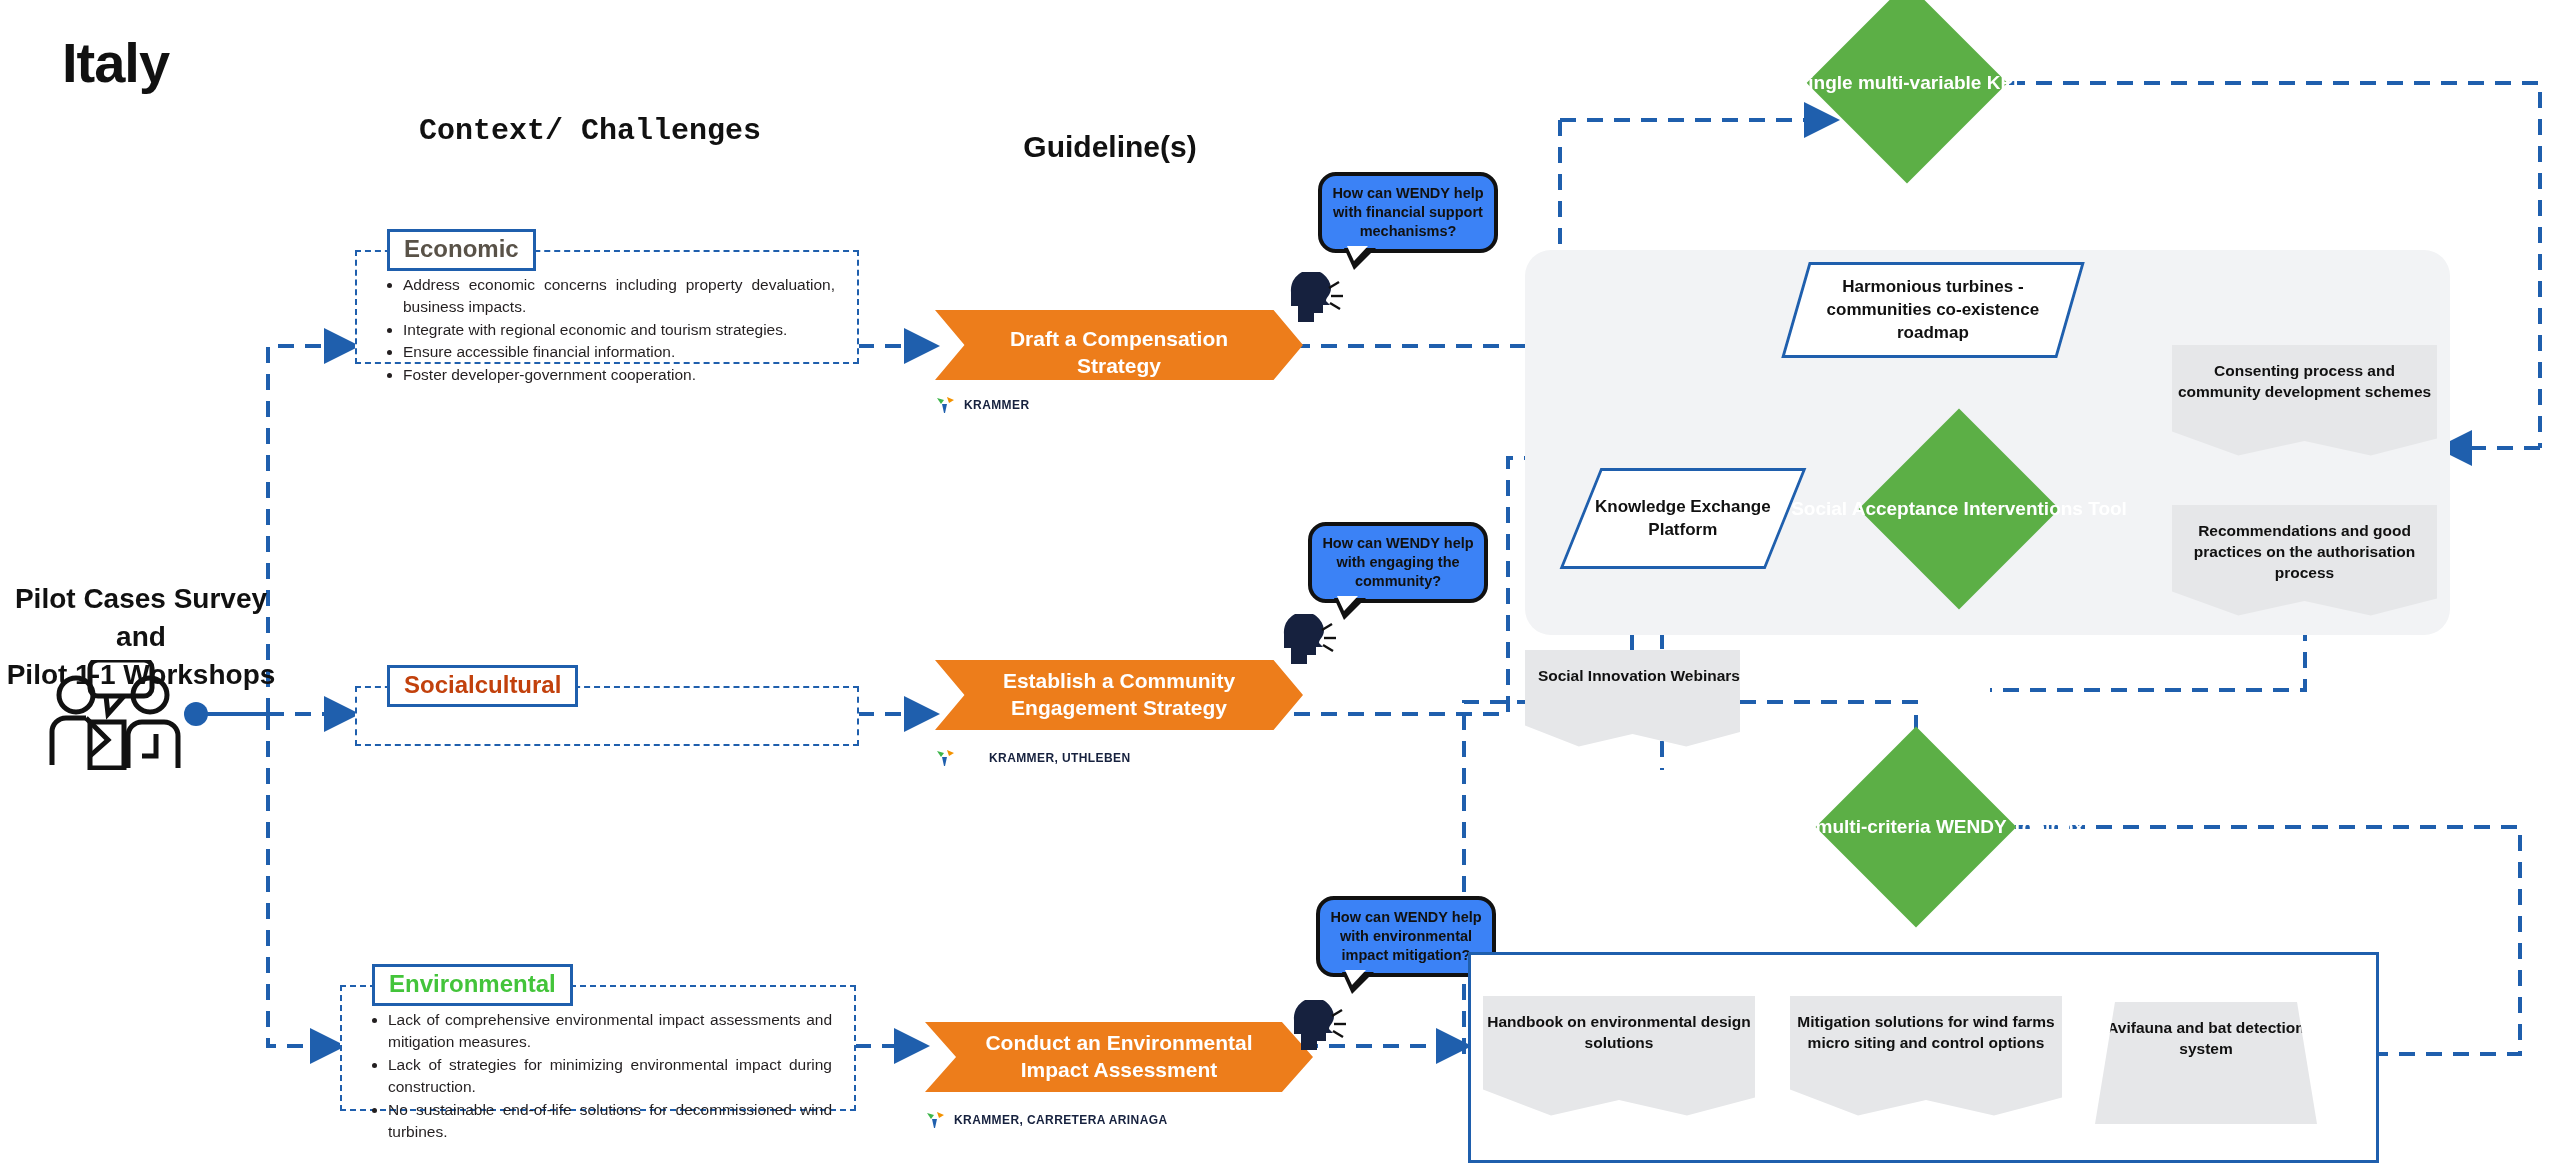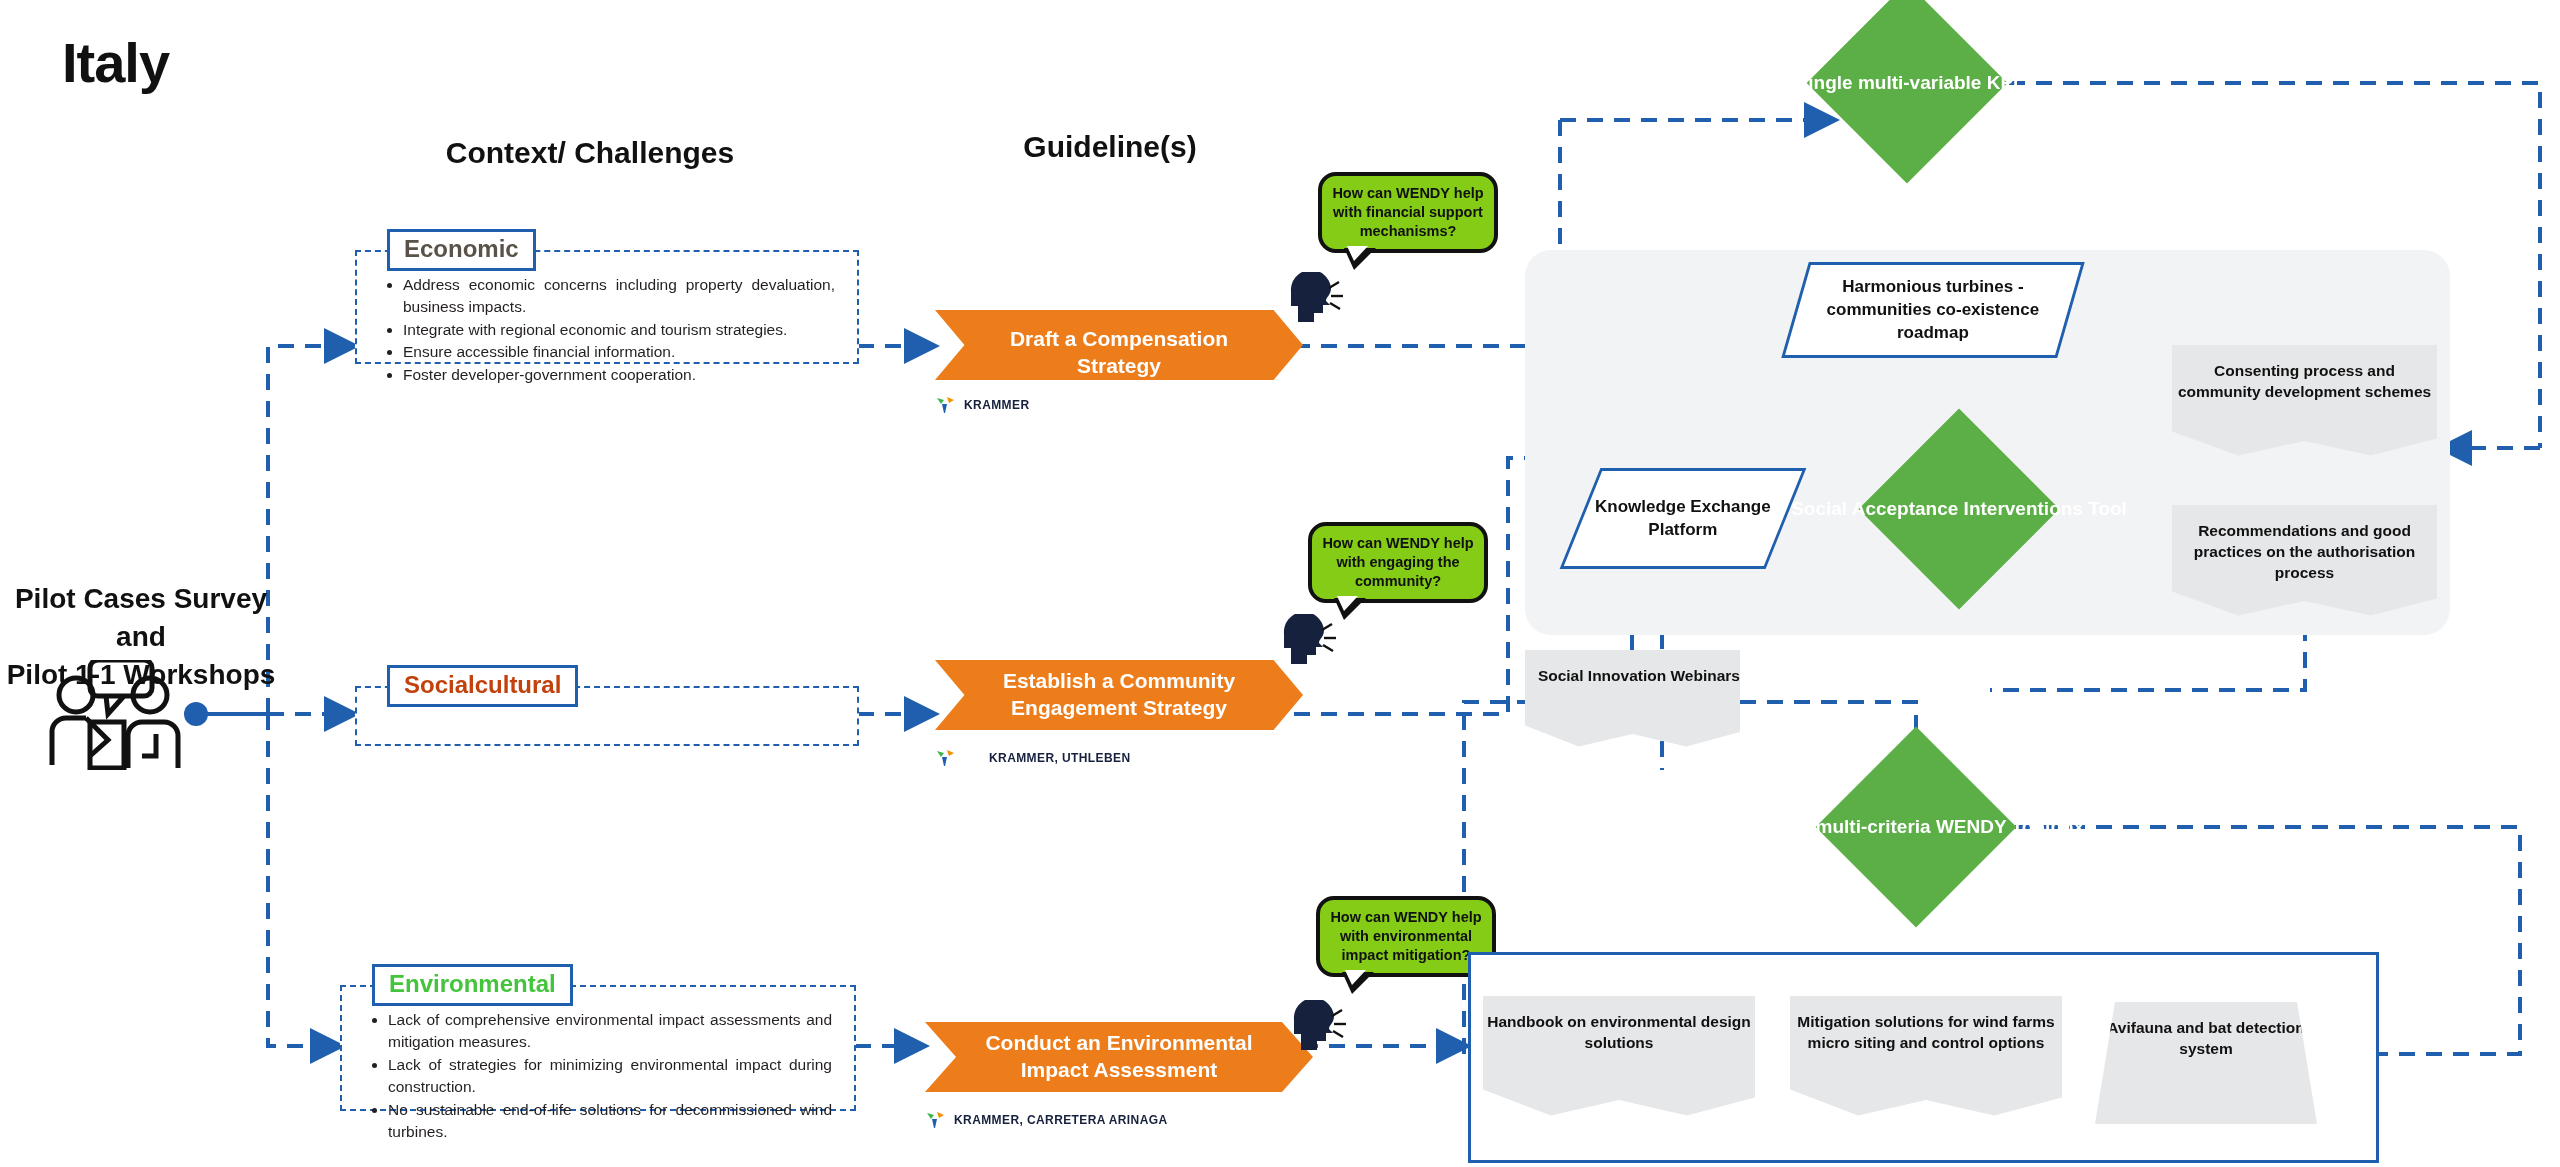--- a/index.html
+++ b/index.html
@@ -3,21 +3,21 @@
 <meta charset="utf-8">
 <title>Italy — WENDY Pilot Diagram</title>
 <style>
   html,body{margin:0;padding:0;background:#ffffff;}
   body{width:2560px;height:1167px;position:relative;overflow:hidden;
        font-family:"Liberation Sans", sans-serif;color:#1a1a1a;}
   .abs{position:absolute;}
   
   #page-title{left:62px;top:30px;font-size:56px;font-weight:bold;letter-spacing:-1px;color:#111;}
   .col-head{font-size:30px;font-weight:bold;color:#111;text-align:center;}
-  #head-context{left:400px;top:136px;width:380px;}
+  #head-context{left:400px;top:114px;width:380px;font-family:Liberation Mono, monospace;}
   #head-guideline{left:950px;top:130px;width:320px;}
   #pilot-label{left:6px;top:580px;width:270px;text-align:center;font-size:28px;font-weight:bold;line-height:1.35;color:#111;}
   
   .card{border:2px dashed #1f5fad;background:#fff;}
   .card-title{position:absolute;background:#fff;border:3px solid #1f5fad;
               font-size:24px;font-weight:bold;padding:3px 14px 5px 14px;white-space:nowrap;}
   .card ul{list-style:disc;margin:0;padding:6px 22px 6px 46px;}
   .card li{font-size:15.5px;line-height:1.45;color:#231f20;text-align:justify;}
   #card-economic{left:355px;top:250px;width:500px;height:110px;}
   #card-economic .card-title{left:30px;top:-23px;color:#595248;}
@@ -35,21 +35,21 @@
           clip-path:polygon(0 0,92% 0,100% 50%,92% 100%,0 100%,8% 50%);}
   .pill{position:absolute;display:flex;align-items:center;gap:7px;
         font-size:12px;font-weight:bold;letter-spacing:.4px;color:#16213e;}
   #ribbon1{left:935px;top:310px;width:300px;height:70px;align-items:flex-end;}
   #ribbon2{left:935px;top:660px;width:300px;height:70px;}
   #ribbon3{left:925px;top:1022px;width:320px;height:70px;}
   #tag1{left:935px;top:395px;}
   #tag2{left:935px;top:748px;gap:32px;}
   #tag3{left:925px;top:1110px;}
   
-  .bubble{position:absolute;border:4px solid #111;border-radius:18px;background:#84cc16;
+  .bubble{position:absolute;border:4px solid #111;border-radius:18px;background:#3b82f6;
           padding:8px 10px;text-align:center;font-size:14.5px;font-weight:bold;line-height:1.32;color:#111;}
   .bubble .tail{position:absolute;left:22px;bottom:-21px;width:0;height:0;
         border-left:10px solid transparent;border-right:22px solid transparent;border-top:22px solid #111;}
   .bubble .tail i{position:absolute;left:-7px;top:-24px;width:0;height:0;
         border-left:7px solid transparent;border-right:14px solid transparent;border-top:15px solid #fff;}
   #bubble1{left:1318px;top:172px;width:152px;}
   #bubble2{left:1308px;top:522px;width:152px;}
   #bubble3{left:1316px;top:896px;width:152px;}
   .head-icon{position:absolute;width:62px;height:54px;}
   #head1{left:1285px;top:272px;}

